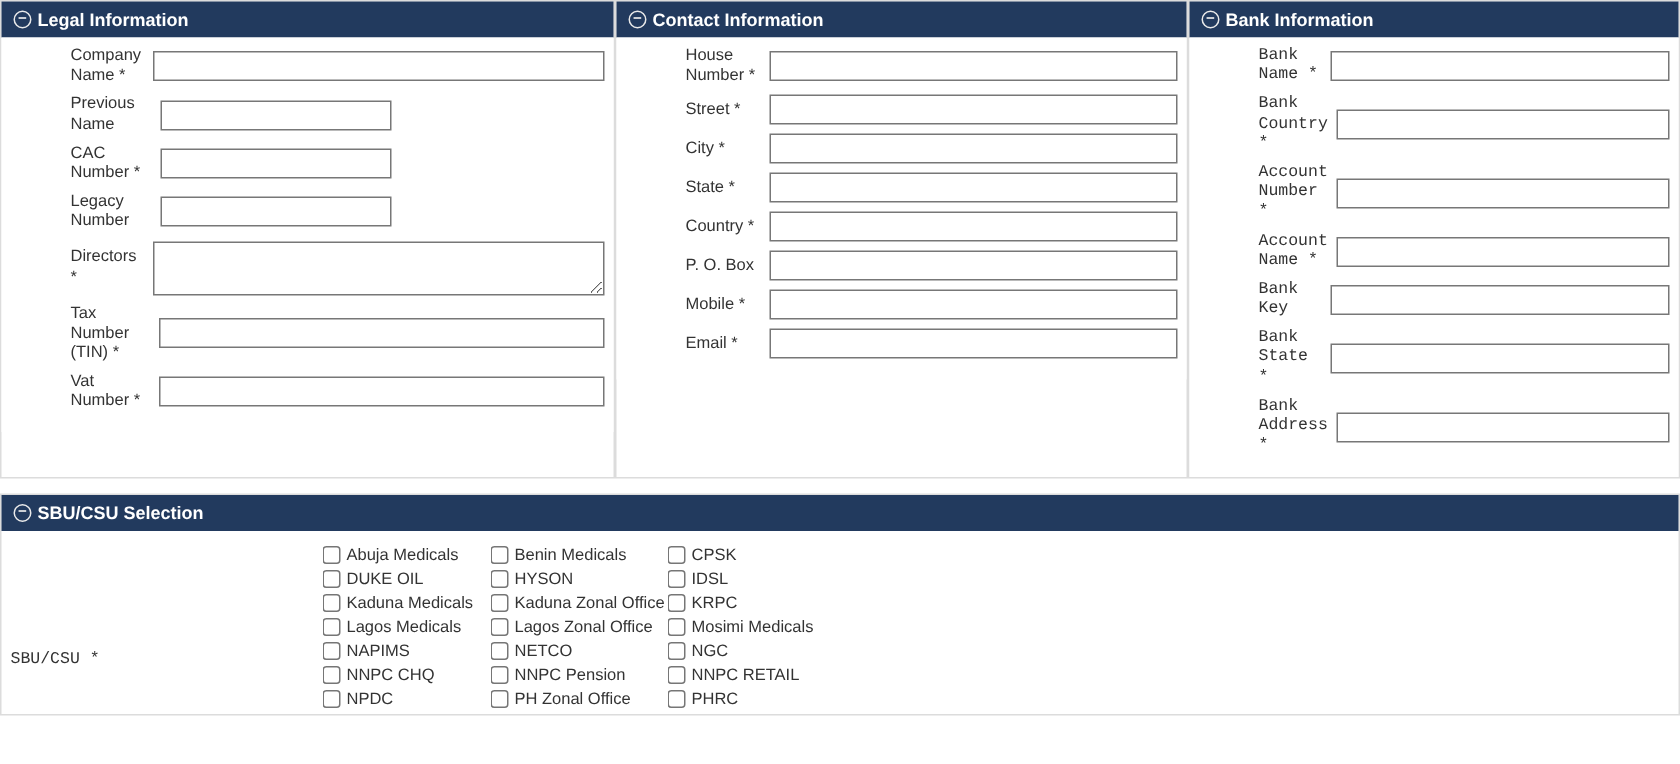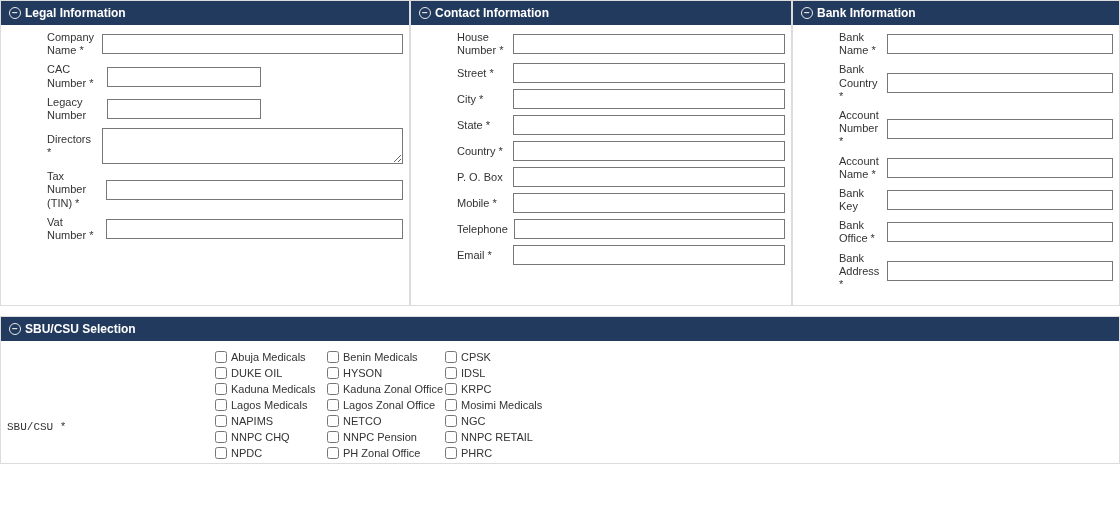--- a/index.html
+++ b/index.html
@@ -29,21 +29,21 @@
     align-items: center;
     justify-content: center;
     font-size: 10px;
     line-height: 1;
     color: #eaeaea;
   }
 
   .panel-body { padding: 6px 6px 8px 6px; background: #fff; }
   .field-row { display: flex; align-items: center; margin-bottom: 6px; margin-left: 40px; }
   .field-label { width: 60px; padding-right: 6px; line-height: 1.2; color: #333; }
-  .panel-bank .field-label { width: 54px; }
+  .panel-bank .field-label { width: 54px; font-family: Liberation Mono, monospace; }
   .panel-contact .field-label { width: 62px; }
 
   .field-input {
     border: 1px solid #777;
     height: 20px;
     padding: 2px 4px;
     font-size: 11px;
   }
   .field-textarea {
     border: 1px solid #777;
@@ -79,20 +79,24 @@
     <div class="panel-header">
       <span class="collapse-icon">−</span>
       <span>Legal Information</span>
     </div>
     <div class="panel-body">
       <div class="field-row">
         <div class="field-label">Company Name *</div>
         <input class="field-input w-full-legal" value="" style="">
       </div>
       <div class="field-row">
+        <div class="field-label">Previous Name</div>
+        <input class="field-input w-sm" value="" style="">
+      </div>
+      <div class="field-row">
         <div class="field-label">CAC Number *</div>
         <input class="field-input w-sm" value="" style="">
       </div>
       <div class="field-row">
         <div class="field-label">Legacy Number</div>
         <input class="field-input w-sm" value="" style="">
       </div>
       <div class="field-row">
         <div class="field-label">Directors *</div>
         <textarea class="field-textarea w-full-legal" style="height: 36px;"></textarea>
@@ -136,24 +140,20 @@
       </div>
       <div class="field-row">
         <div class="field-label">P. O. Box</div>
         <input class="field-input w-full-contact" value="" style="">
       </div>
       <div class="field-row">
         <div class="field-label">Mobile *</div>
         <input class="field-input w-full-contact" value="" style="">
       </div>
       <div class="field-row">
-        <div class="field-label">Telephone</div>
-        <input class="field-input w-full-contact" value="" style="">
-      </div>
-      <div class="field-row">
         <div class="field-label">Email *</div>
         <input class="field-input w-full-contact" value="" style="">
       </div>
     </div>
   </div>
 
   <div class="panel panel-bank">
     <div class="panel-header">
       <span class="collapse-icon">−</span>
       <span>Bank Information</span>
@@ -173,21 +173,21 @@
       </div>
       <div class="field-row">
         <div class="field-label">Account Name *</div>
         <input class="field-input w-full-bank" value="" style="">
       </div>
       <div class="field-row">
         <div class="field-label">Bank Key</div>
         <input class="field-input w-full-bank" value="" style="">
       </div>
       <div class="field-row">
-        <div class="field-label">Bank Office *</div>
+        <div class="field-label">Bank State *</div>
         <input class="field-input w-full-bank" value="" style="">
       </div>
       <div class="field-row">
         <div class="field-label">Bank Address *</div>
         <input class="field-input w-full-bank" value="" style="">
       </div>
     </div>
   </div>
 
 </div>

